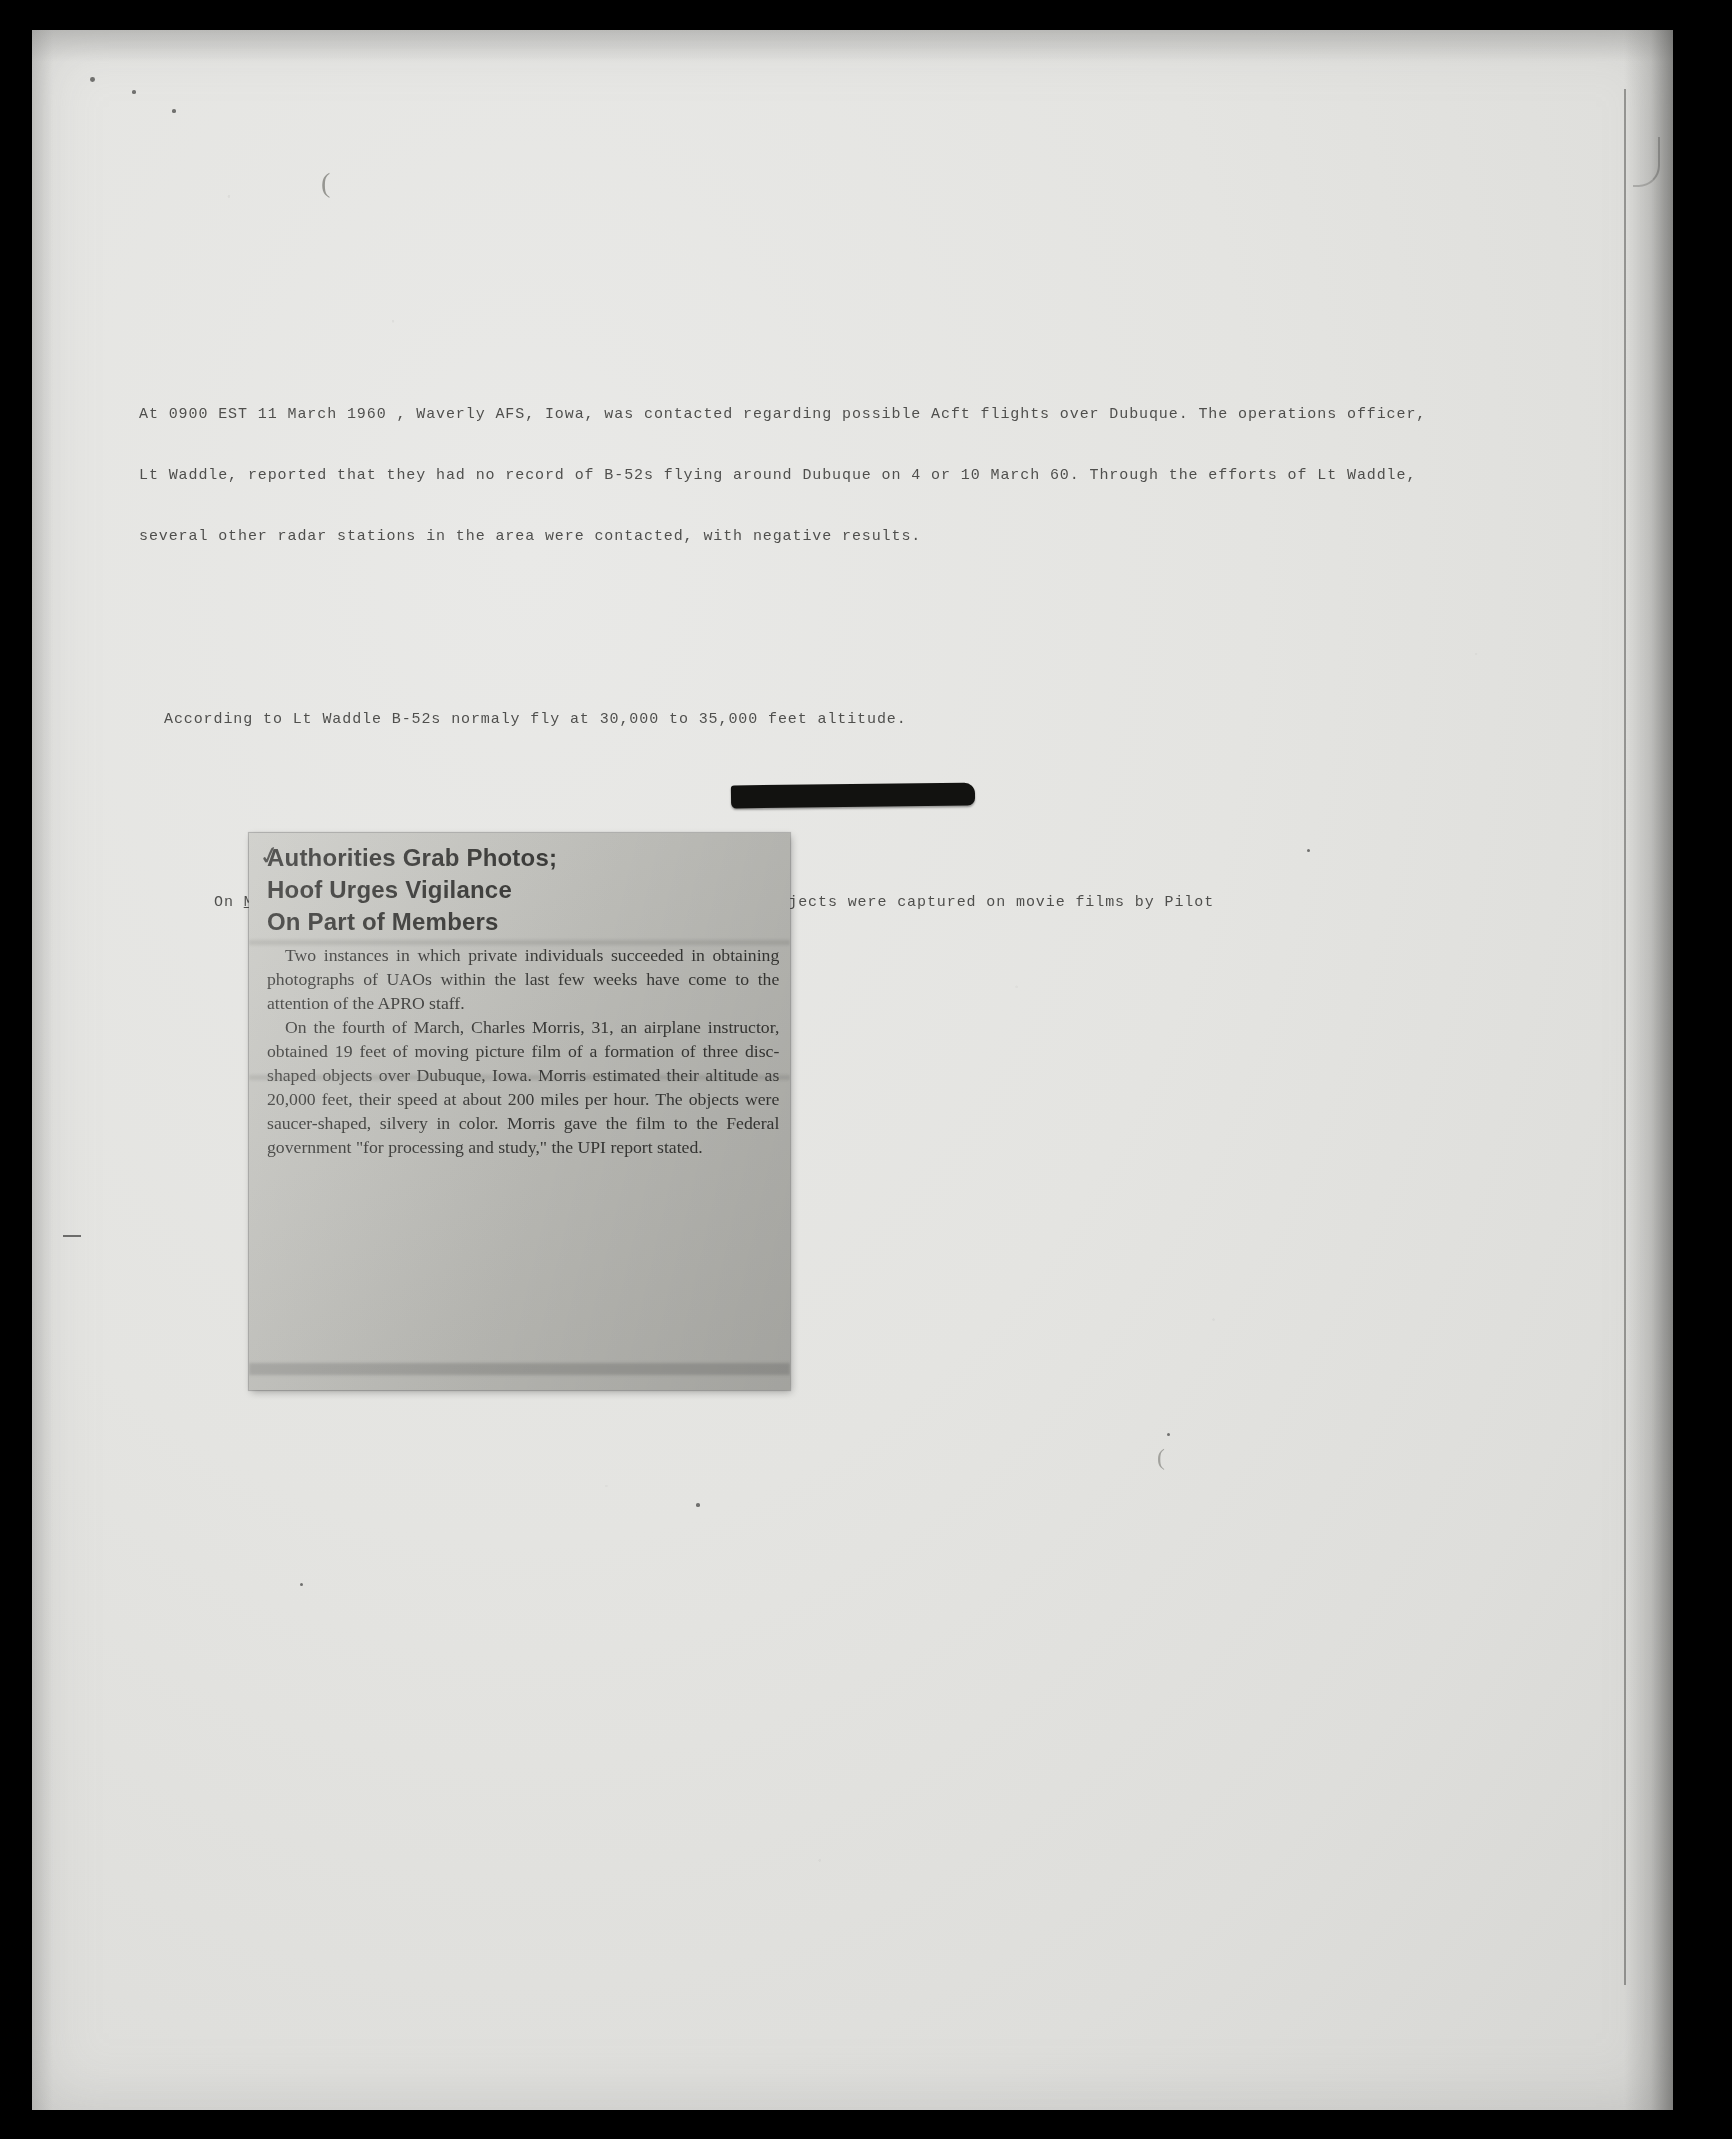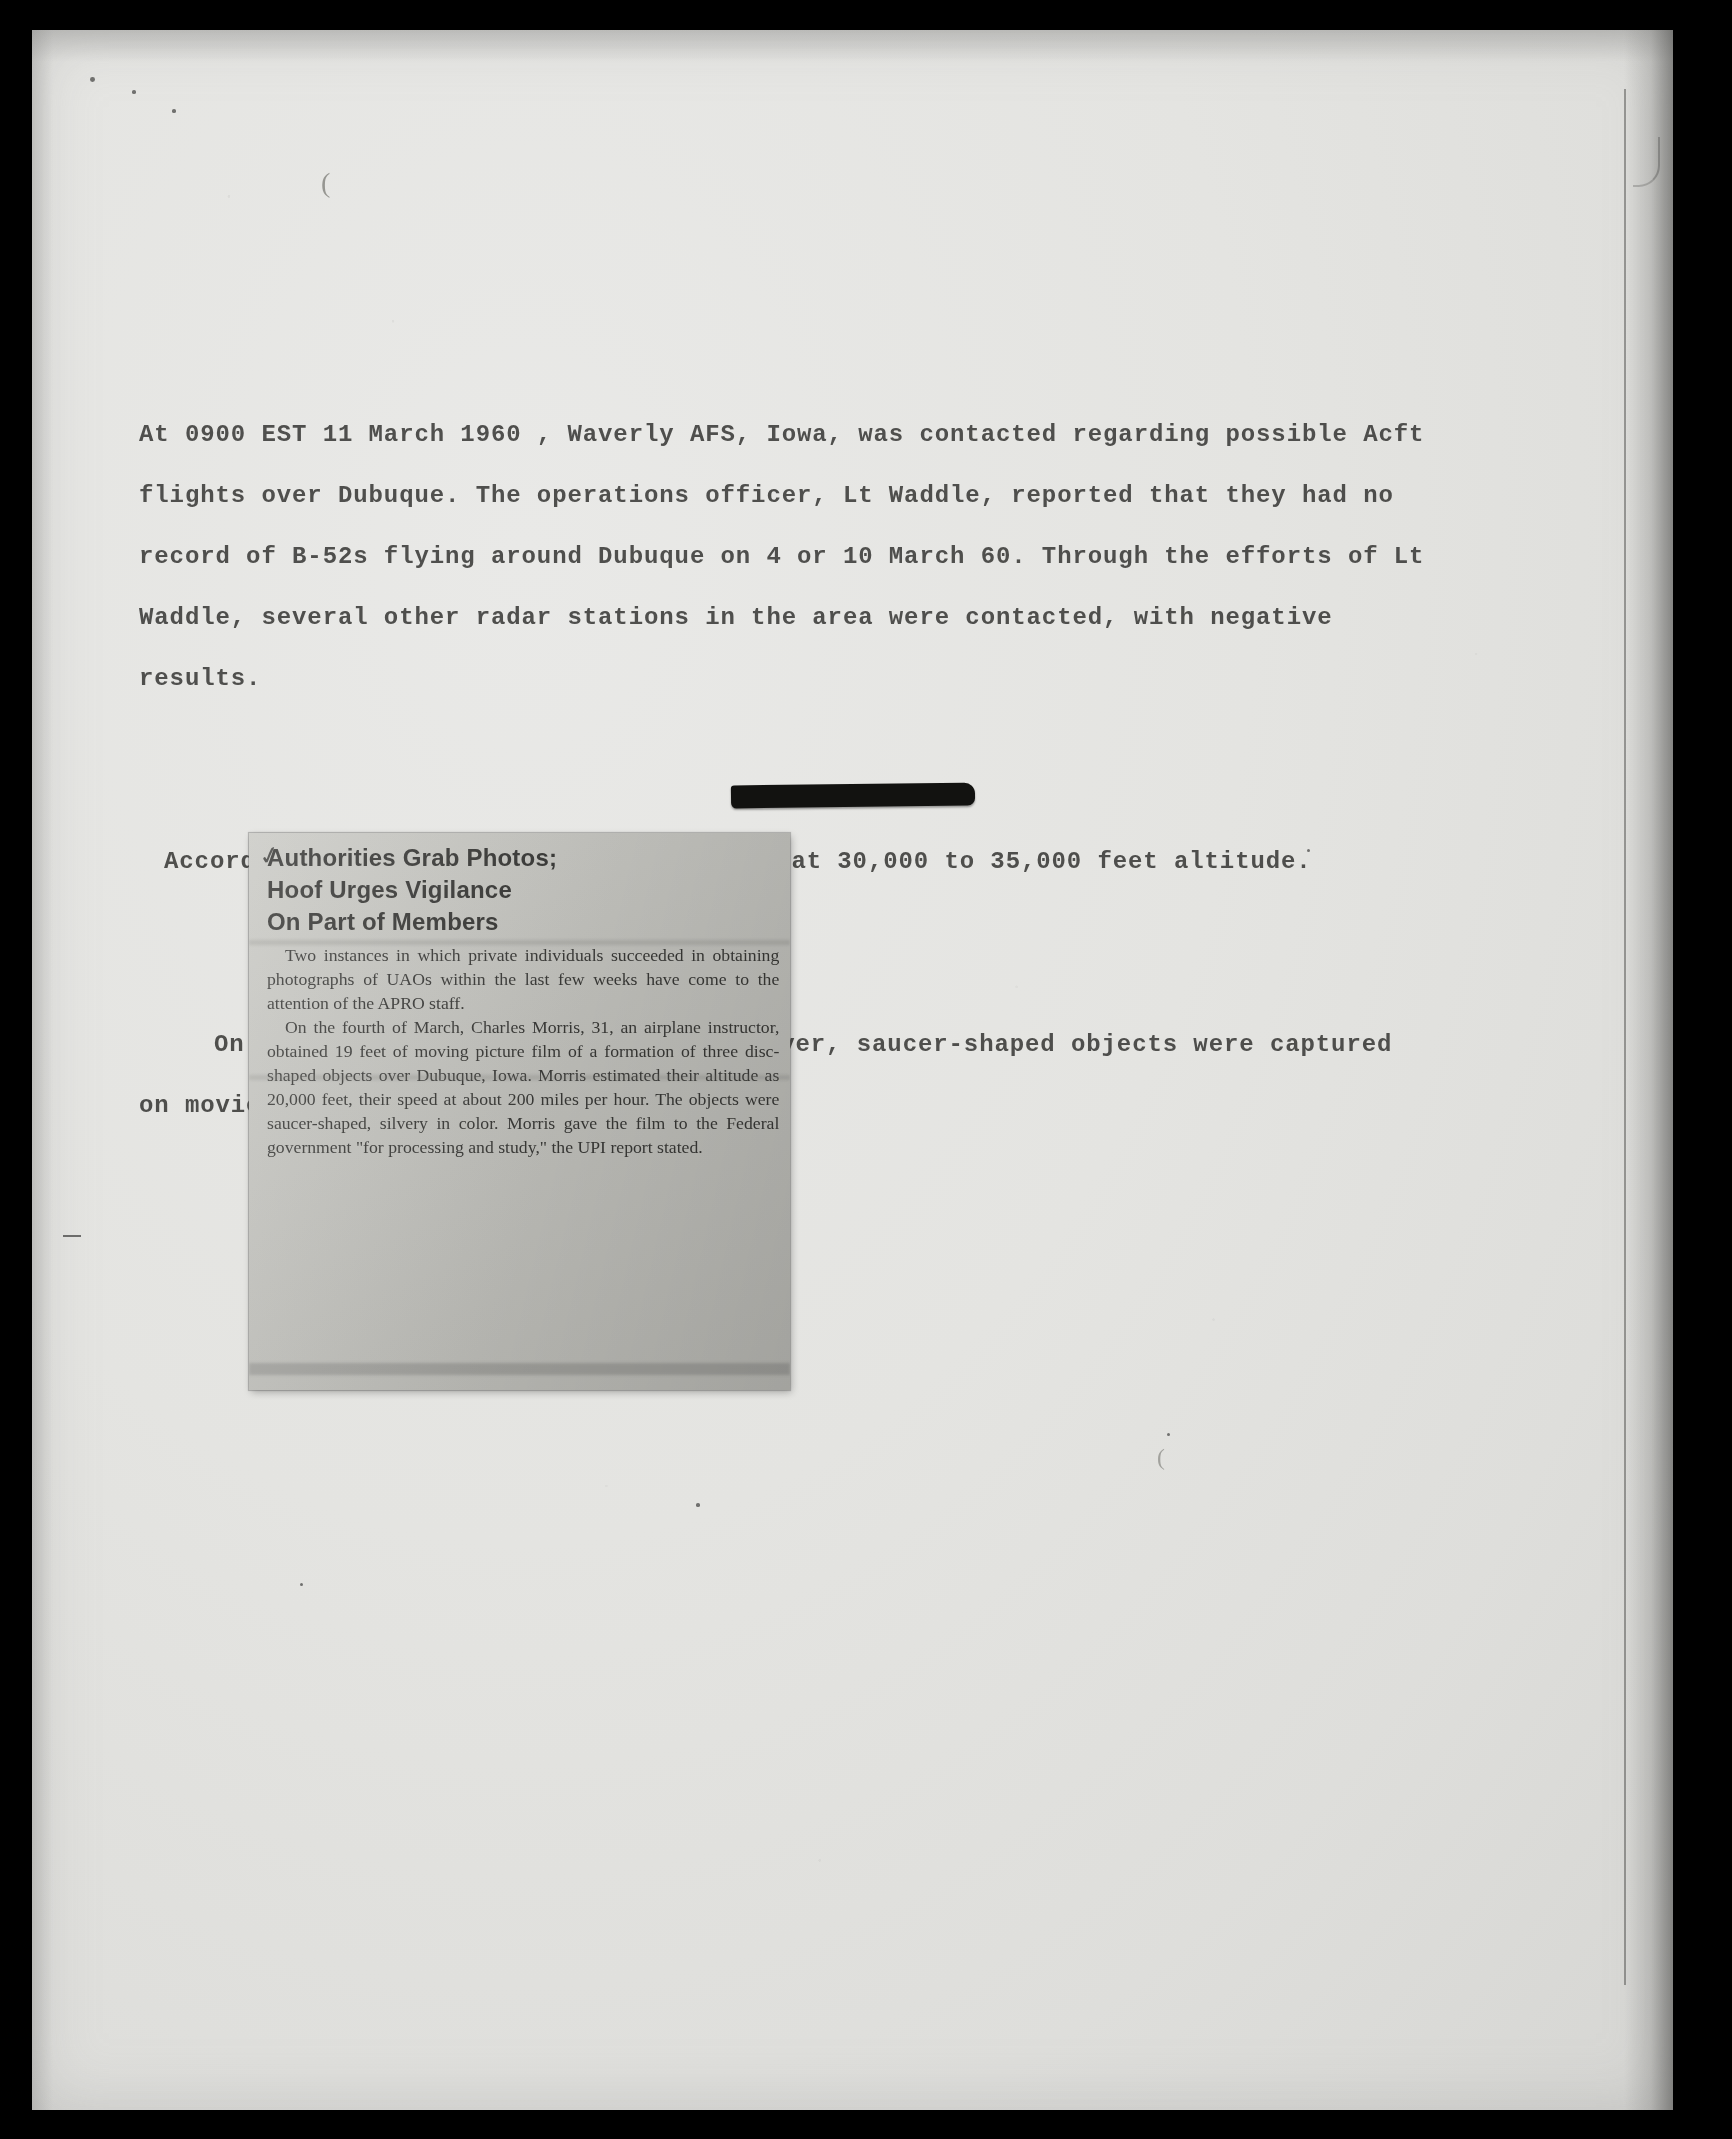--- a/index.html
+++ b/index.html
@@ -82,30 +82,29 @@
     opacity: .8;
   }
 
   
   .speck { position: absolute; background: #4a4a48; border-radius: 50%; opacity: .75; }
 
   
   #typed {
     position: absolute;
     left: 107px;
-    top: 252px;
+    top: 232px;
     width: 1296px;
     font-family: "Liberation Mono", "DejaVu Sans Mono", monospace;
-    font-size: 24px;
+    font-size: 15px;
     line-height: 61px;
     letter-spacing: 0.9px;
     color: #2e2e2c;
     opacity: .82;
     white-space: pre-wrap;
-    font-weight: bold;
   }
   #typed p { margin: 0 0 0 0; }
   #para1 { margin-bottom: 6.4px; }
   #para2 { text-indent: 25px; margin-bottom: 40px; }
   #para3 { text-indent: 75px; }
   .underline-mar { text-decoration: underline; }
 
   
   #redaction {
     position: absolute;

